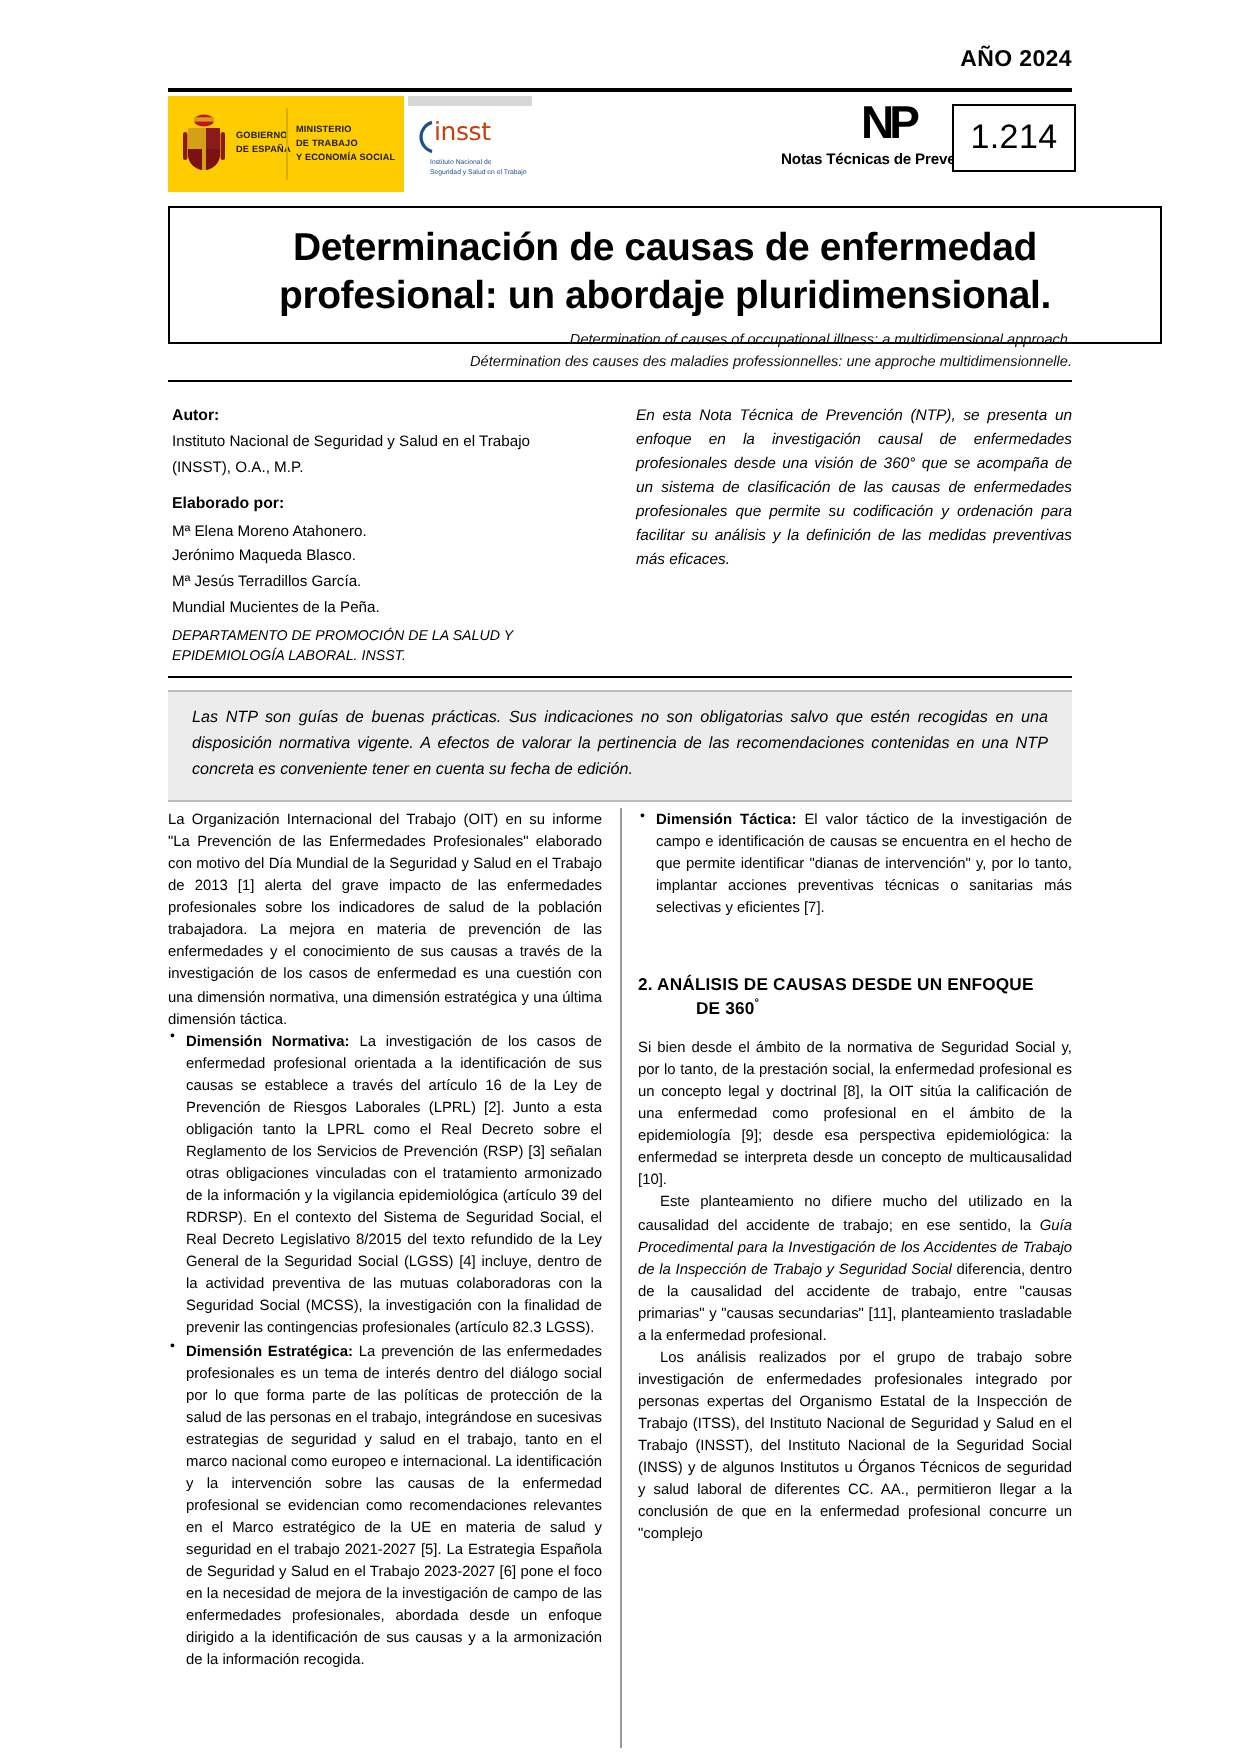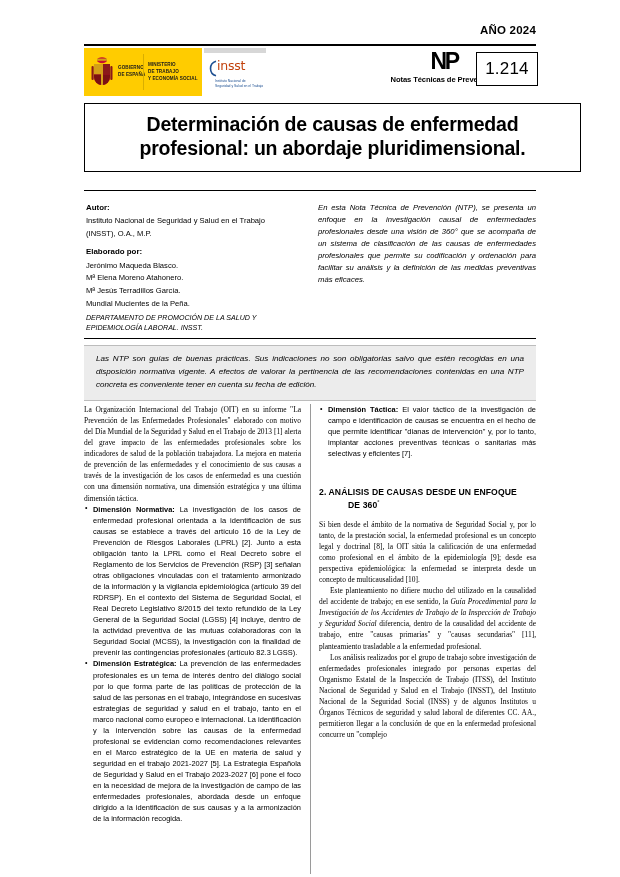--- a/index.html
+++ b/index.html
@@ -303,21 +303,20 @@
     font-weight: bold;
     line-height: 1.32;
     letter-spacing: 0.1px;
   }
   h2.sec.indent {
     padding-left: 11px;
     text-indent: -11px;
   }
   .col p {
     margin: 0;
-    font-family: Liberation Serif, serif;
   }
   .col p + p {
     margin-top: 0px;
   }
   .col p.indent {
     text-indent: 11px;
   }
   ul.bul {
     margin: 0;
     padding: 0;
@@ -385,30 +384,34 @@
       <div class="ntp-mark">NP</div>
       <div class="ntp-caption">Notas Técnicas de Prevención</div>
     </div>
 
     <div class="ntp-number">1.214</div>
   </div>
 
   <div class="title-box">
     <h1>Determinación de causas de enfermedad profesional: un abordaje pluridimensional.</h1>
   </div>
+  <div class="subtitles">
+    <div>Determination of causes of occupational illness: a multidimensional approach.</div>
+    <div>Détermination des causes des maladies professionnelles: une approche multidimensionnelle.</div>
+  </div>
   <div class="sub-rule"></div>
 
   <div class="author-col">
     <div class="lbl line">Autor:</div>
     <div class="line">Instituto Nacional de Seguridad y Salud en el Trabajo</div>
     <div class="line">(INSST), O.A., M.P.</div>
     <div class="gap"></div>
     <div class="lbl line">Elaborado por:</div>
+    <div class="line">Mª Elena Moreno Atahonero.</div>
     <div class="line">Jerónimo Maqueda Blasco.</div>
-    <div class="line">Mª Elena Moreno Atahonero.</div>
     <div class="line">Mª Jesús Terradillos García.</div>
     <div class="line">Mundial Mucientes de la Peña.</div>
     <div class="dept">DEPARTAMENTO DE PROMOCIÓN DE LA SALUD Y EPIDEMIOLOGÍA LABORAL. INSST.</div>
   </div>
 
   <div class="abstract-col">En esta Nota Técnica de Prevención (NTP), se presenta un enfoque en la investigación causal de enfermedades profesionales desde una visión de 360° que se acompaña de un sistema de clasificación de las causas de enfermedades profesionales que permite su codificación y ordenación para facilitar su análisis y la definición de las medidas preventivas más eficaces.</div>
 
   <div class="mid-rule"></div>
 
   <div class="disclaimer">Las NTP son guías de buenas prácticas. Sus indicaciones no son obligatorias salvo que estén recogidas en una disposición normativa vigente. A efectos de valorar la pertinencia de las recomendaciones contenidas en una NTP concreta es conveniente tener en cuenta su fecha de edición.</div>

